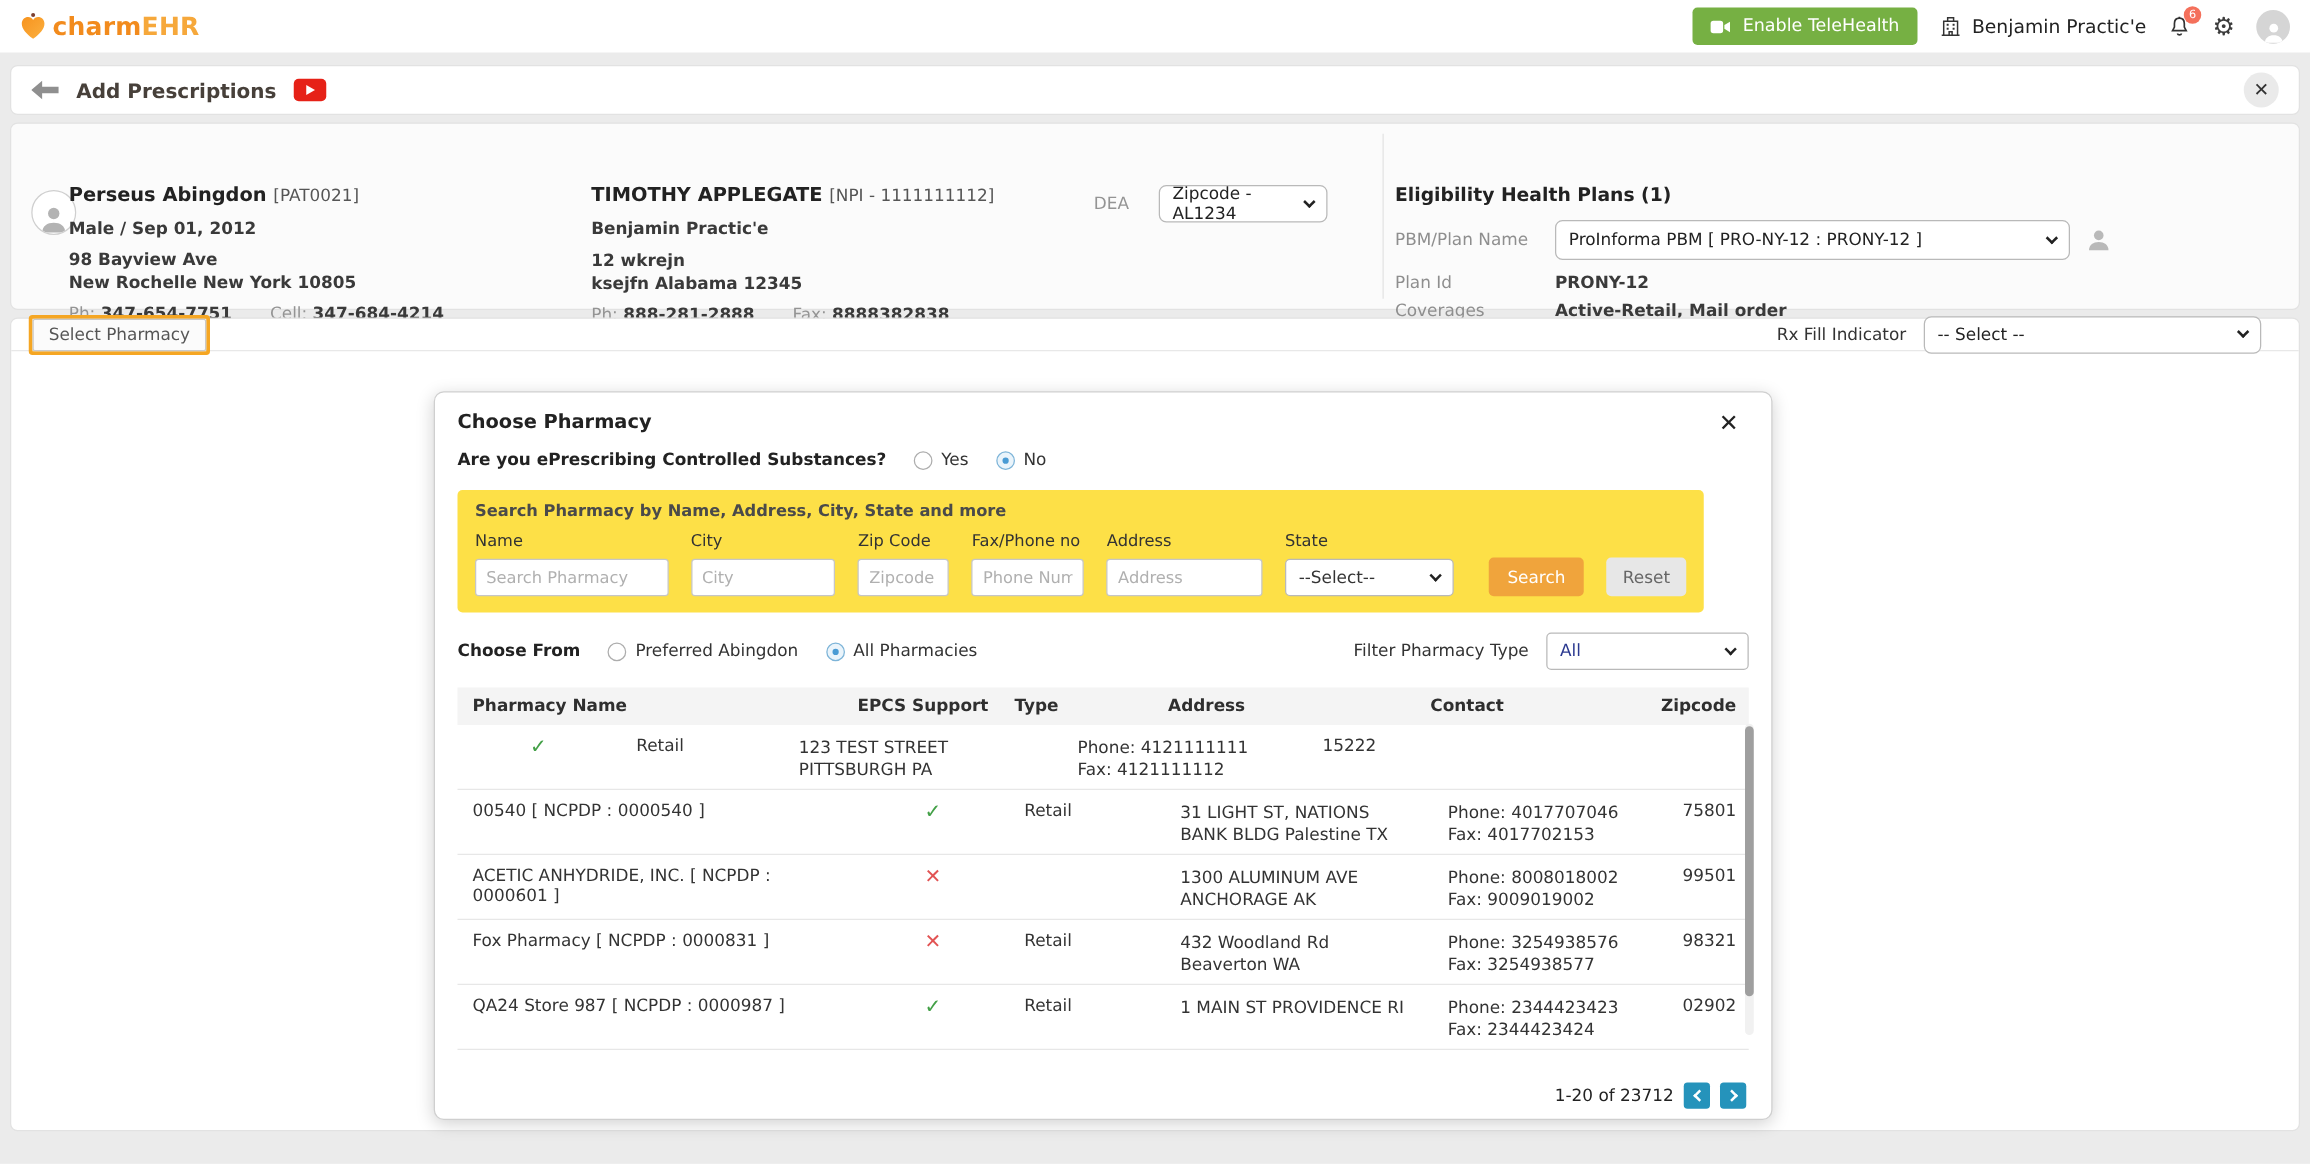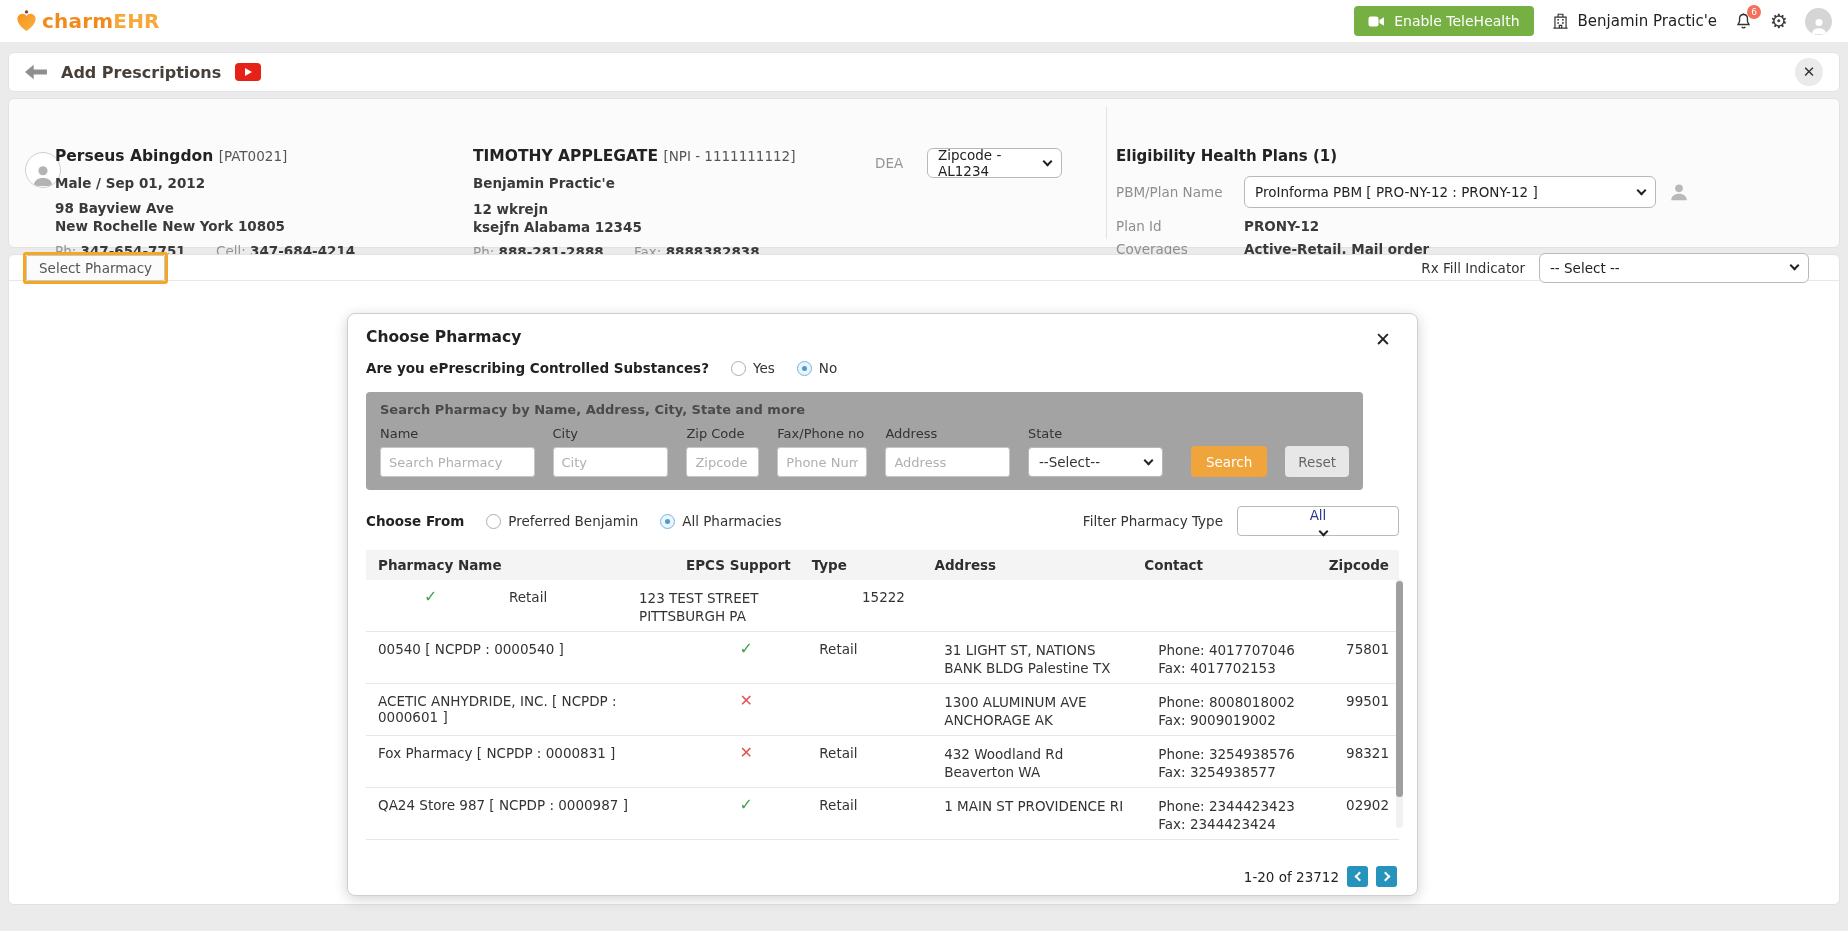--- a/index.html
+++ b/index.html
@@ -73,40 +73,40 @@
   .modal-title { font-size:15.5px; font-weight:bold; color:#222; padding:14px 8px 0; }
   .modal-close { position:absolute; top:14px; right:26px; font-size:19px; font-weight:bold; color:#222; cursor:pointer; }
 
   .epcs-row { display:flex; align-items:center; padding:0 8px; margin-top:14px; font-size:13.5px; }
   .q { font-weight:bold; color:#222; }
   .radio-opt { display:flex; align-items:center; gap:7px; color:#333; margin-left:22px; cursor:pointer; }
   .radio { width:15px; height:15px; border-radius:50%; border:1px solid #adadad; background:#fff; position:relative; flex:none; }
   .radio.checked { border-color:#7db4d8; background:#eaf4fb; }
   .radio.checked::after { content:""; position:absolute; left:4px; top:4px; width:5px; height:5px; border-radius:50%; background:#4a9bd4; }
 
-  .search-panel { margin:16px 44px 0 8px; background:#a3a3a3; border-radius:4px; padding:10px 14px 13px; }
+  .search-panel { margin:16px 44px 0 8px; background:#fde047; border-radius:4px; padding:10px 14px 13px; }
   .sp-title { font-size:13px; font-weight:bold; color:#4a4a4a; }
   .sp-fields { display:flex; gap:18px; margin-top:9px; align-items:flex-end; }
   .field { display:flex; flex-direction:column; gap:6px; }
   .field label { font-size:13px; color:#333; }
   .field input { height:30px; border:1px solid #c6c6c6; border-radius:3px; padding:0 8px;
     font-size:13px; color:#333; background:#fff; font-family:inherit; width:100%; }
   input::placeholder { color:#b0b0b0; }
   .w-name{width:180px;} .w-city{width:135px;} .w-zip{width:85px;} .w-phone{width:105px;} .w-addr{width:145px;}
   .state-select { width:135px; border-radius:4px; color:#333; }
   .search-btn { background:#f0a43c; color:#fff; border:none; border-radius:4px; height:31px;
     padding:0 15px; font-size:13.5px; cursor:pointer; margin-left:10px; font-family:inherit; }
   .reset-btn { background:#e7e7e7; color:#666; border:none; border-radius:4px; height:31px;
     padding:0 13px; font-size:13.5px; cursor:pointer; font-family:inherit; }
 
   .choose-row { display:flex; align-items:center; margin:16px 8px 0; font-size:13.5px; }
   .cf-label { font-weight:bold; color:#222; }
   .filter-group { margin-left:auto; display:flex; align-items:center; gap:14px; }
   .filter-label { color:#333; }
-  .filter-select { width:162px; border-radius:4px; color:#2b3990;flex-direction:column; }
+  .filter-select { width:162px; border-radius:4px; color:#2b3990; }
 
   
   .pharm-table { margin:14px 8px 0; position:relative; font-size:13.5px; }
   .t-head { display:flex; background:#f4f4f4; font-weight:bold; color:#2f2f2f; }
   .t-head > div { padding:7px 10px; }
   .t-row { display:flex; border-bottom:1px solid #e7e7e7; color:#333; min-height:50px; cursor:pointer; }
   .t-row > div { padding:9px 10px 6px; }
   .c1{width:330px; padding-left:12px !important;} .c2{width:133px;} .c3{width:130px;}
   .c4{width:223px;} .c5{width:196px;} .c6{flex:1;}
   .mark { font-size:16px; font-weight:bold; margin-left:48px; line-height:1; }
@@ -339,21 +339,21 @@
         </div>
         <button class="search-btn">Search</button>
         <button class="reset-btn">Reset</button>
       </div>
     </div>
 
     <div class="choose-row">
       <span class="cf-label">Choose From</span>
       <span class="radio-opt">
         <span class="radio"></span>
-        <span>Preferred Benjamin</span>
+        <span>Preferred Abingdon</span>
       </span>
       <span class="radio-opt">
         <span class="radio checked"></span>
         <span>All Pharmacies</span>
       </span>
       <div class="filter-group">
         <span class="filter-label">Filter Pharmacy Type</span>
         <div class="fake-select filter-select">
           <span>All</span>
           <span class="caret"></span>
@@ -368,20 +368,24 @@
         <div class="c3">Type</div>
         <div class="c4">Address</div>
         <div class="c5">Contact</div>
         <div class="c6">Zipcode</div>
       </div>
 
       <div class="t-row">
         <div class="c2"><span class="mark mark-yes">✓</span></div>
         <div class="c3">Retail</div>
         <div class="c4 addr-cell">123 TEST STREET PITTSBURGH PA</div>
+        <div class="c5">
+          <div class="contact-line">Phone: 4121111111</div>
+          <div class="contact-line">Fax: 4121111112</div>
+        </div>
         <div class="c6">15222</div>
       </div>
 
       <div class="t-row">
         <div class="c1">00540 [ NCPDP : 0000540 ]</div>
         <div class="c2"><span class="mark mark-yes">✓</span></div>
         <div class="c3">Retail</div>
         <div class="c4 addr-cell">31 LIGHT ST, NATIONS BANK BLDG Palestine TX</div>
         <div class="c5">
           <div class="contact-line">Phone: 4017707046</div>

